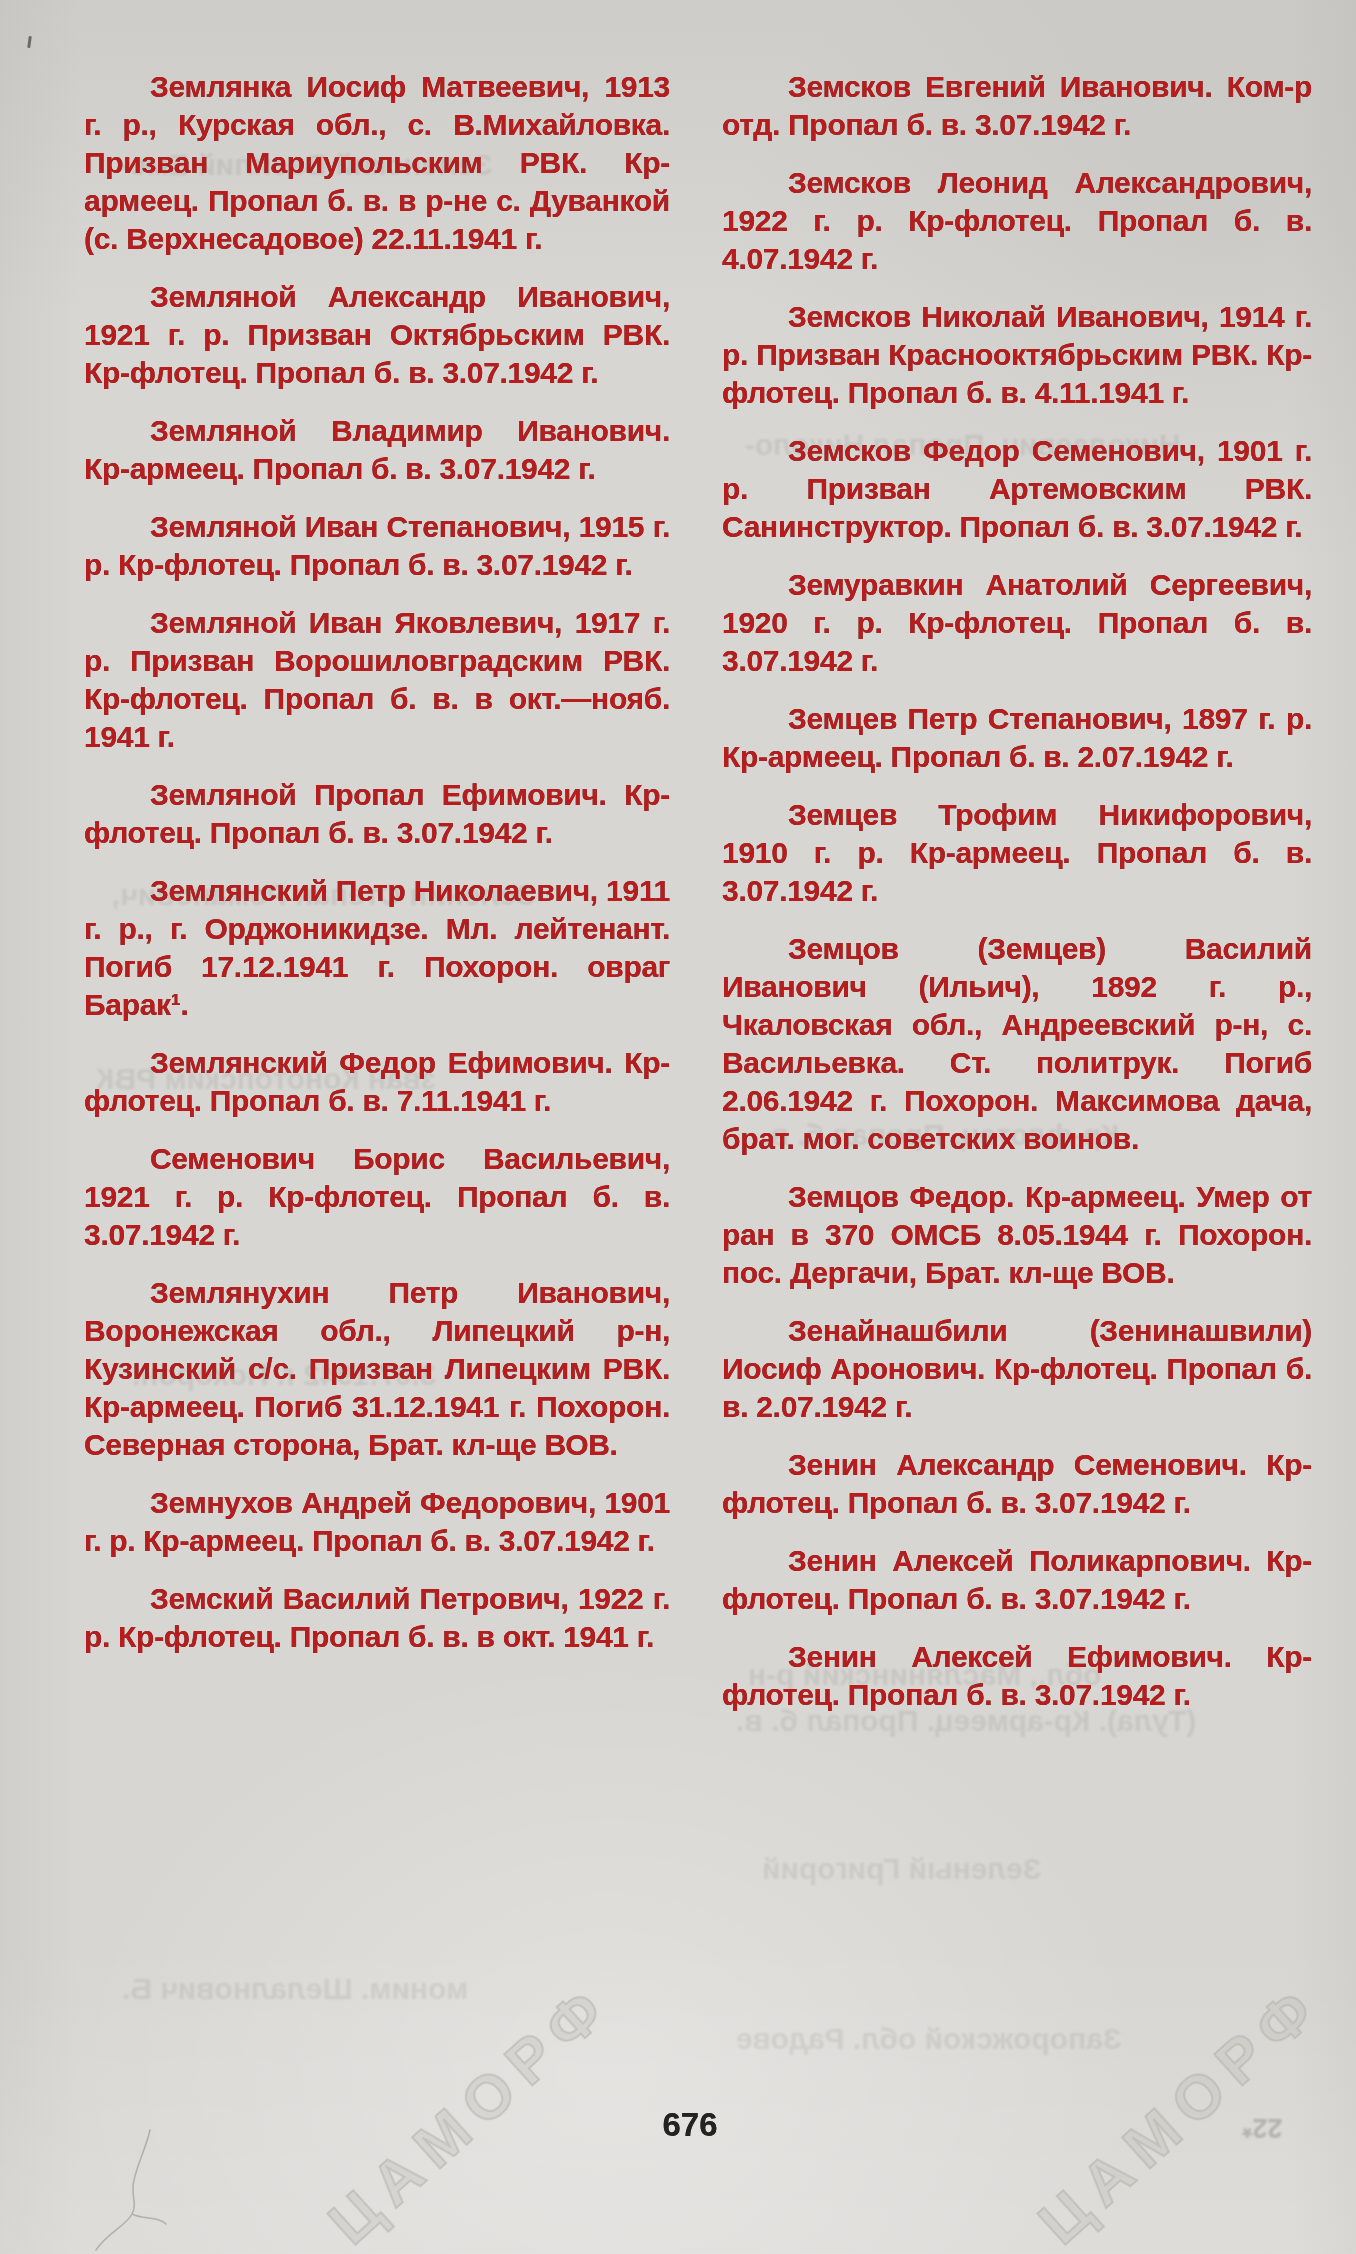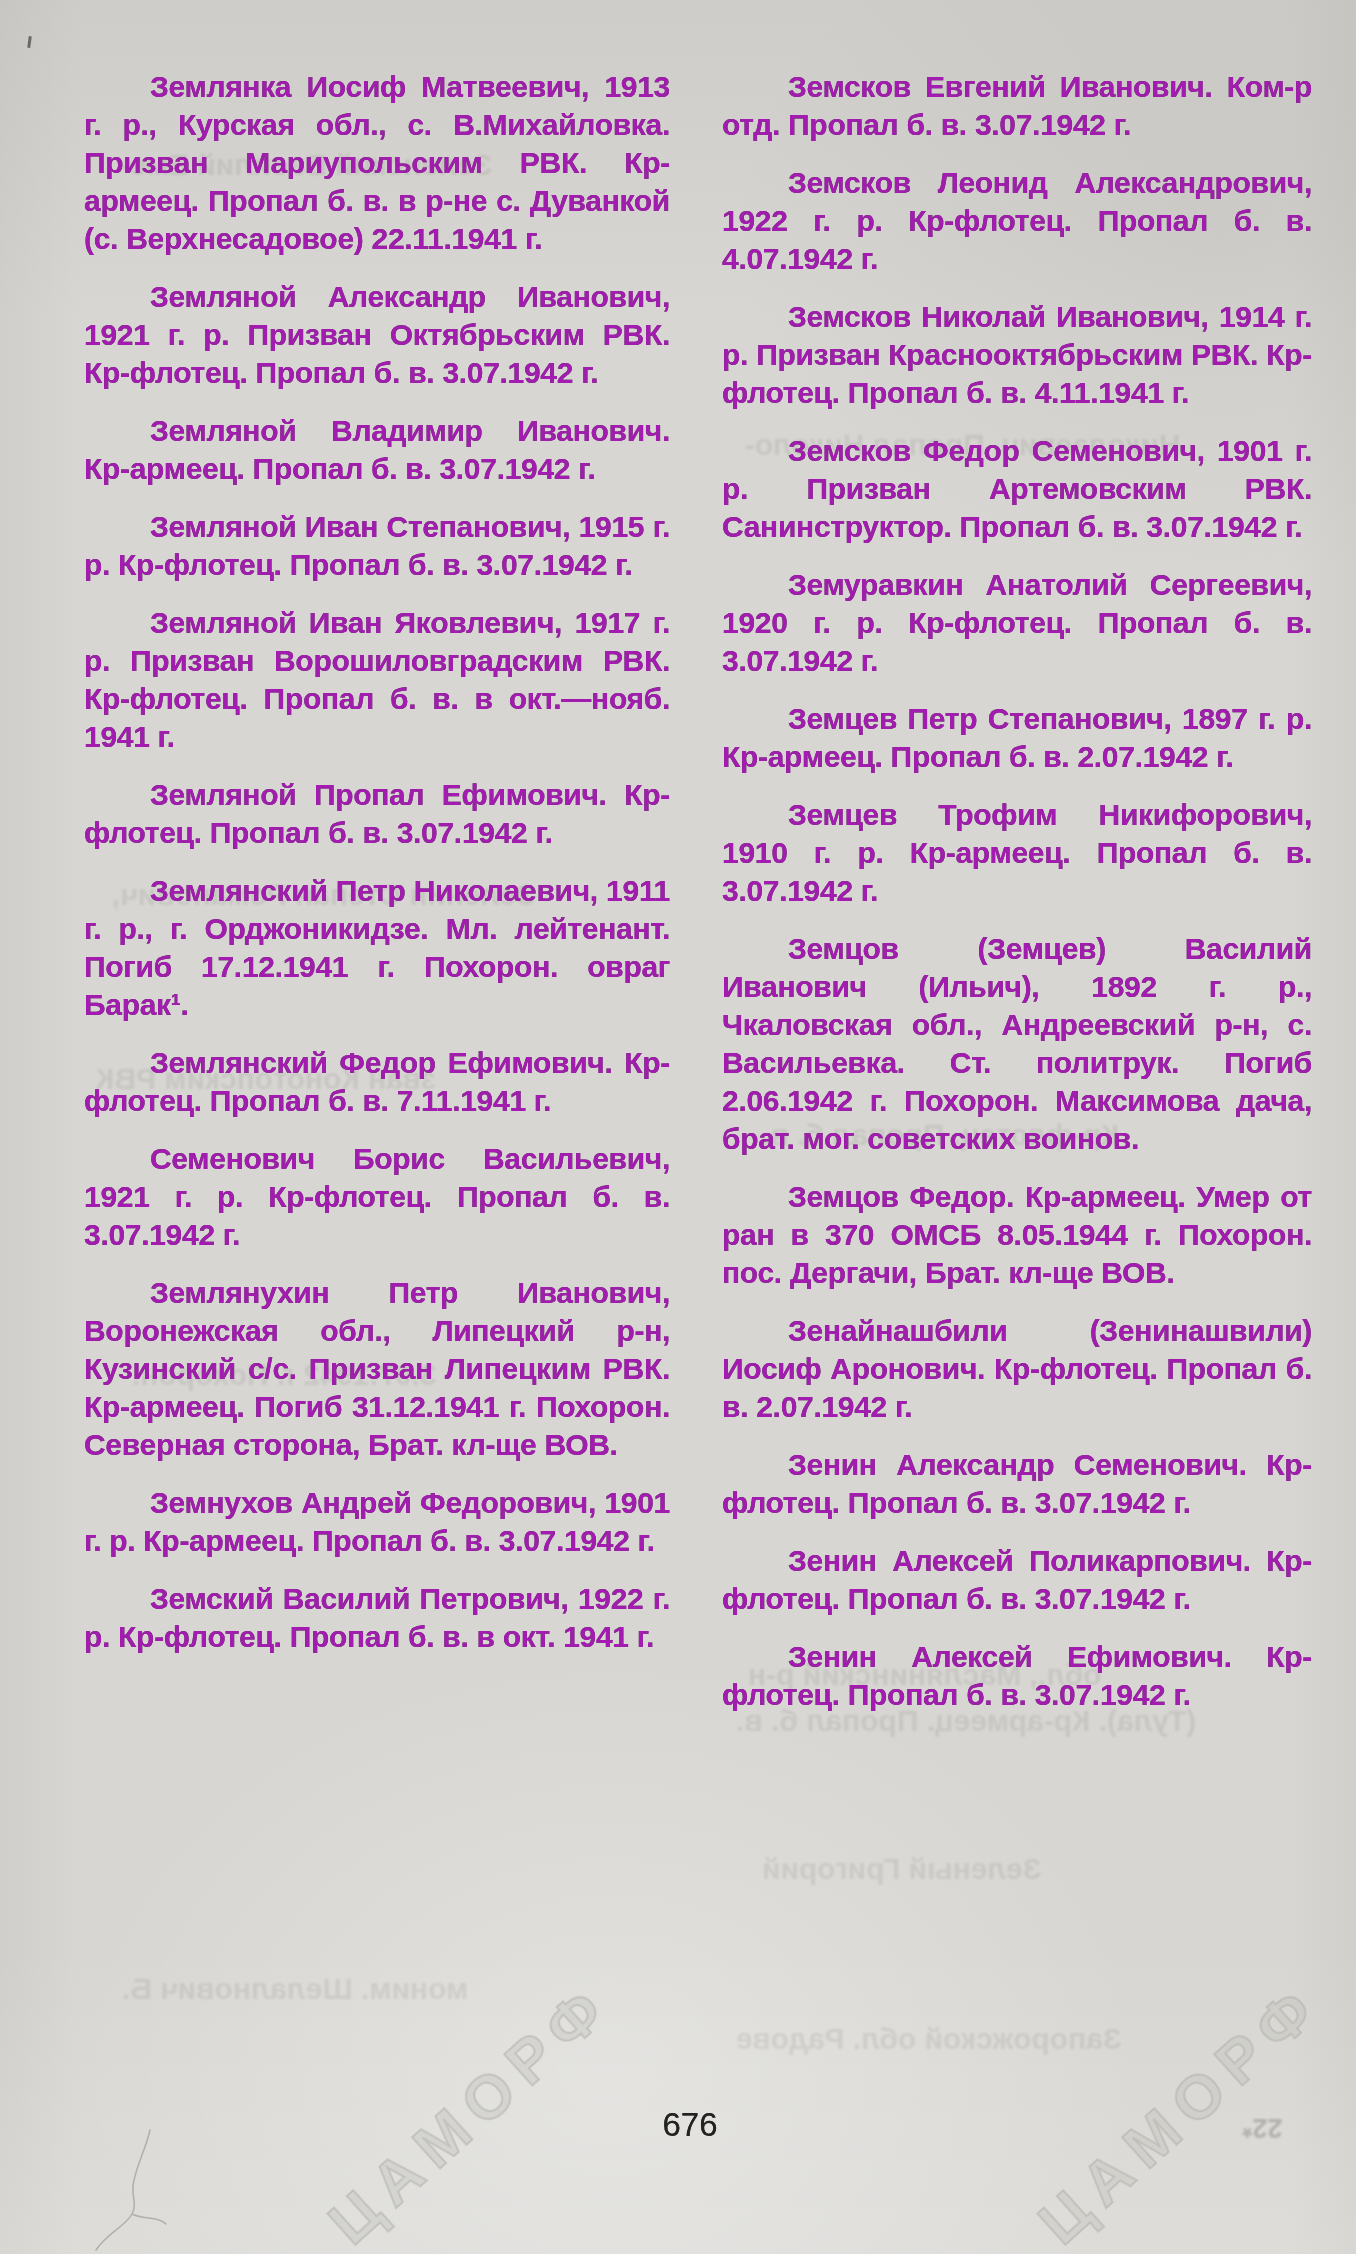--- a/index.html
+++ b/index.html
@@ -12,31 +12,31 @@
   .paper-shade{
     position:absolute;inset:0;pointer-events:none;
     background:
       radial-gradient(ellipse 900px 700px at 45% 92%, rgba(255,255,255,0.28), rgba(255,255,255,0) 60%),
       radial-gradient(ellipse 700px 500px at 90% 10%, rgba(120,118,112,0.10), rgba(0,0,0,0) 70%),
       linear-gradient(180deg, rgba(125,123,118,0.10) 0%, rgba(0,0,0,0) 14%, rgba(0,0,0,0) 86%, rgba(255,255,255,0.16) 100%),
       linear-gradient(90deg, rgba(120,118,112,0.08) 0%, rgba(0,0,0,0) 6%, rgba(0,0,0,0) 95%, rgba(120,118,112,0.07) 100%);
   }
   .column{
     position:absolute;top:68px;
-    font-size:30px;line-height:38px;font-weight:700;color:#a21caf;
+    font-size:30px;line-height:38px;font-weight:700;color:#b91c1c;
     text-align:justify;letter-spacing:-0.3px;
     text-shadow:0 0 0.6px rgba(34,33,32,0.85);
   }
   .column-left{left:84px;width:586px;}
   .column-right{left:722px;width:590px;}
   .entry{margin:0 0 20px 0;text-indent:66px;}
   .entry-name,.entry-text{font-weight:700;}
   .page-number{
     position:absolute;left:600px;top:2106px;width:180px;
-    text-align:center;font-size:33px;font-weight:400;color:#242322;
+    text-align:center;font-size:33px;font-weight:700;color:#242322;
     text-shadow:0 0 0.6px rgba(34,33,32,0.85);
   }
   
   .bleedthrough span{
     position:absolute;white-space:nowrap;
     font-size:30px;font-weight:700;color:#71706c;
     transform:scaleX(-1);
     opacity:0.15;filter:blur(1.3px);
   }
   .bleedthrough span:nth-of-type(1){left:120px;top:148px;}

